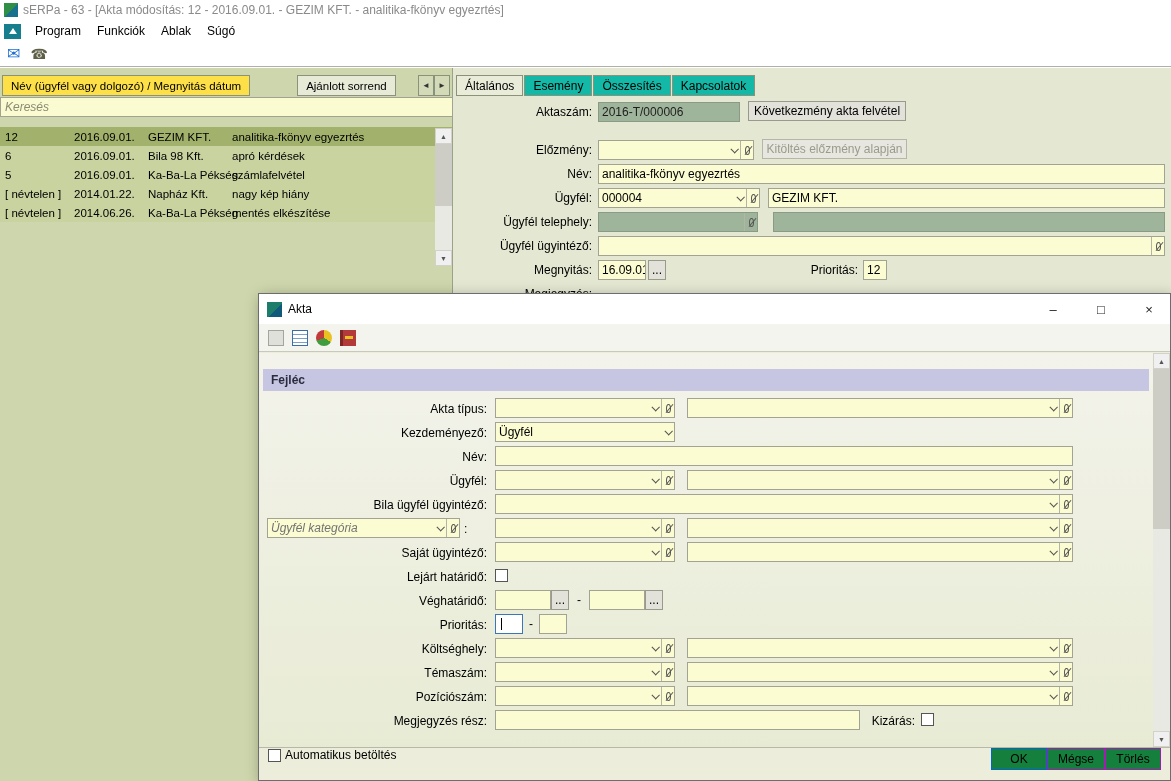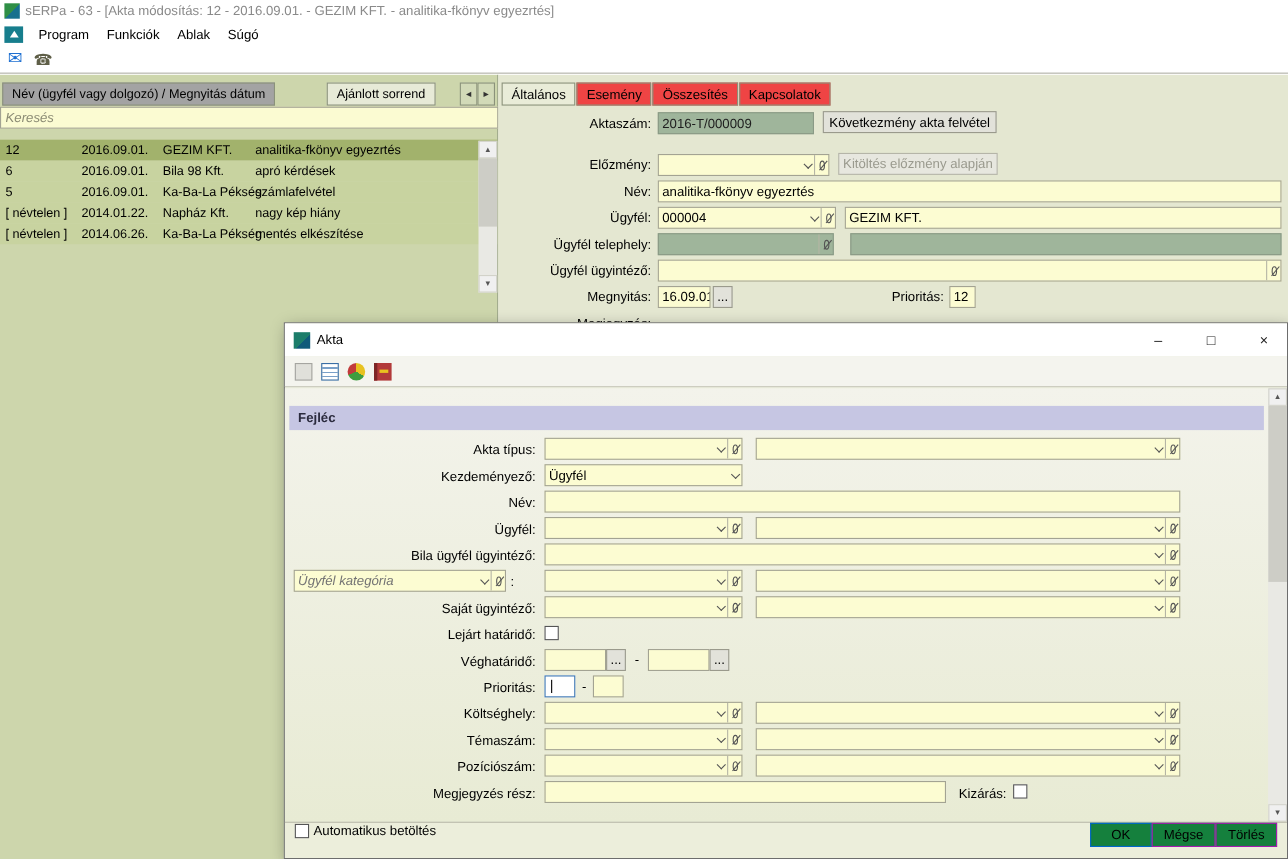--- a/index.html
+++ b/index.html
@@ -23,21 +23,21 @@
   .mail-icon  { color:#1d6fd1; font-size:16px; line-height:1; }
   .phone-icon { color:#5f5f48; font-size:14px; line-height:1; }
 
   
   .main { position:absolute; top:68px; left:0; right:0; bottom:0; display:flex; }
   .left-pane  { width:453px; flex:none; background:#cdd6ac; position:relative; border-right:1px solid #9aa387; }
   .right-pane { flex:1; background:#e4e7d1; position:relative; }
 
   
   .ltabs { display:flex; margin-top:7px; height:21px; align-items:stretch; padding:0 2px; }
-  .ltab { border:1px solid #8a927a; background:#a3a3a3; padding:0 8px; font-size:11.5px; display:flex; align-items:center; white-space:nowrap; }
+  .ltab { border:1px solid #8a927a; background:#fde047; padding:0 8px; font-size:11.5px; display:flex; align-items:center; white-space:nowrap; }
   .ltab.active { background:#e7ead7;margin-left:47px; }
   .tab-arrows { margin-left:auto; display:flex; }
   .arrow-btn { width:16px; border:1px solid #8a927a; background:#d2dab8; font-size:8px; color:#333; display:flex; align-items:center; justify-content:center; }
 
   .search { display:block; width:453px; height:20px; margin-top:1px; border:1px solid #a3a393; background:#fbfbd2; padding:0 4px; font-family:"Liberation Sans",sans-serif; font-size:12px; }
   .search::placeholder { font-style:italic; color:#8b8b74; }
 
   .list { margin-top:10px; }
   .lrow { display:flex; height:19px; align-items:center; background:#c8d3a0; font-size:11.5px; white-space:nowrap; }
   .lrow.sel { background:#a2b26c; }
@@ -46,21 +46,21 @@
   .c-partner { width:84px; }
   .c-desc { flex:1; overflow:hidden; }
 
   .lscroll { position:absolute; top:60px; right:0; width:17px; height:138px; display:flex; flex-direction:column; }
   .sbtn { height:16px; flex:none; background:#f0f0f0; border:1px solid #d2d2c9; font-size:7px; color:#555; display:flex; align-items:center; justify-content:center; }
   .strack { flex:1; background:#e9e9e4; position:relative; }
   .sthumb { position:absolute; left:0; right:0; background:#cdcdc6; }
 
   
   .rtabs { display:flex; margin:7px 0 0 3px; height:21px; }
-  .rtab { border:1px solid #8a927a; background:#ef4444; padding:0 8px; display:flex; align-items:center; font-size:12px; margin-right:1px; }
+  .rtab { border:1px solid #8a927a; background:#14b8a6; padding:0 8px; display:flex; align-items:center; font-size:12px; margin-right:1px; }
   .rtab.active { background:#e9ecd8; }
 
   
   .rform { margin-top:5px; }
   .rrow { position:relative; height:24px; }
   .rlabel { position:absolute; left:0; top:4px; width:139px; text-align:right; white-space:nowrap; }
   .field { position:absolute; top:1px; height:20px; background:#fcfcd2; border:1px solid #a3a393; padding:0 3px; font-size:12px; display:flex; align-items:center; white-space:nowrap; overflow:hidden; }
   .gfield { background:#9fb59b; border-color:#8a9a86; color:#1e1e1e; }
   .combo { padding:0; }
   .cval { flex:1; padding:0 3px; overflow:hidden; white-space:nowrap; }
@@ -190,21 +190,21 @@
     <div class="rtabs">
       <span class="rtab active">Általános</span>
       <span class="rtab">Esemény</span>
       <span class="rtab">Összesítés</span>
       <span class="rtab">Kapcsolatok</span>
     </div>
 
     <div class="rform">
       <div class="rrow">
         <span class="rlabel">Aktaszám:</span>
-        <span class="field gfield" style="left:145px;width:142px;">2016-T/000009</span>
+        <span class="field gfield" style="left:145px;width:142px;">2016-T/000006</span>
         <span class="btn" style="left:295px;width:158px;">Következmény akta felvétel</span>
       </div>
 
       <div class="rrow" style="margin-top:14px;">
         <span class="rlabel">Előzmény:</span>
         <span class="field combo" style="left:145px;width:156px;">
           <span class="cval"></span>
           <span class="chev"></span>
           <span class="cclip">
               <span class="clip"></span>

